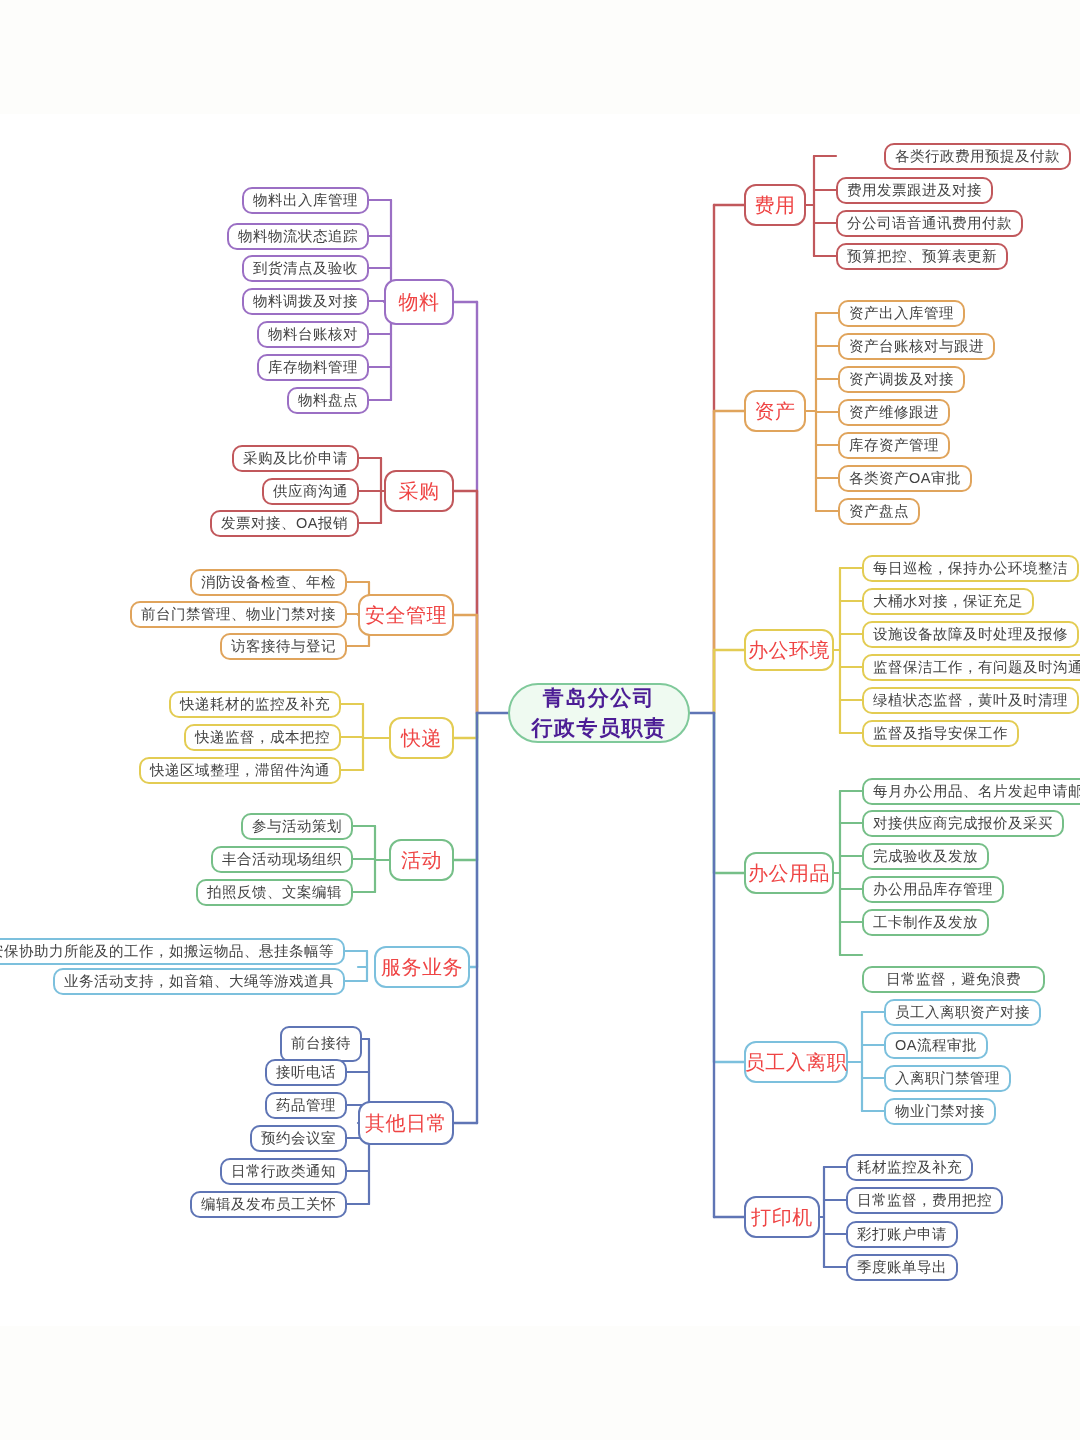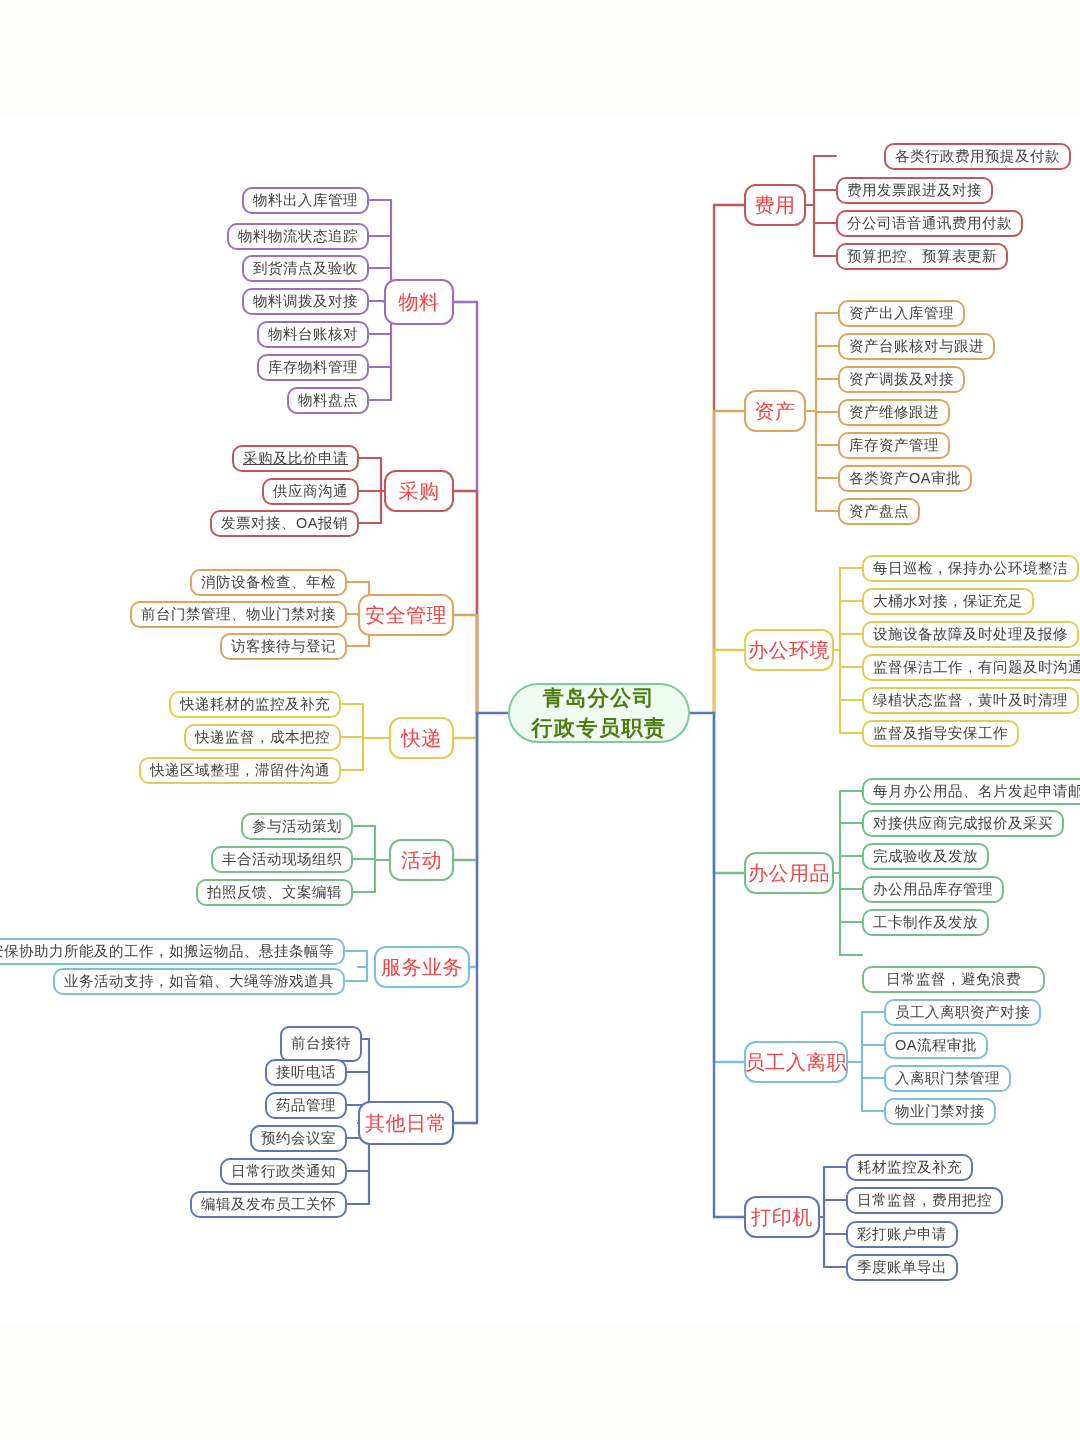--- a/index.html
+++ b/index.html
@@ -64,21 +64,21 @@
   }
   .node.root {
     border-radius: 34px;
     border-width: 2.5px;
     background: #effaf1;
     border-color: #7fc99a;
     flex-direction: column;
     gap: 5px;
     font-size: 21px;
     font-weight: bold;
-    color: #4d7c0f;
+    color: #4c1d95;
     letter-spacing: 1.5px;
   }
   .root-line { line-height: 1.15; }
 </style>
 </head>
 <body>
 
 <div id="page">
   <div id="canvas-area"></div>
   <svg id="wires" viewBox="0 0 1080 1440">
@@ -202,21 +202,21 @@
       </div>
       <div class="node branch" style="left: 384px; top: 279px; width: 70px; height: 46px; border-color: rgb(155, 111, 196);">物料</div>
       <div class="node leaf" style="left: 242px; top: 186.5px; width: 127px; height: 27px; border-color: rgb(155, 111, 196);">物料出入库管理</div>
       <div class="node leaf" style="left: 227px; top: 222.5px; width: 142px; height: 27px; border-color: rgb(155, 111, 196);">物料物流状态追踪</div>
       <div class="node leaf" style="left: 242px; top: 254.5px; width: 127px; height: 27px; border-color: rgb(155, 111, 196);">到货清点及验收</div>
       <div class="node leaf" style="left: 242px; top: 287.5px; width: 127px; height: 27px; border-color: rgb(155, 111, 196);">物料调拨及对接</div>
       <div class="node leaf" style="left: 257px; top: 320.5px; width: 112px; height: 27px; border-color: rgb(155, 111, 196);">物料台账核对</div>
       <div class="node leaf" style="left: 257px; top: 353.5px; width: 112px; height: 27px; border-color: rgb(155, 111, 196);">库存物料管理</div>
       <div class="node leaf" style="left: 287px; top: 386.5px; width: 82px; height: 27px; border-color: rgb(155, 111, 196);">物料盘点</div>
       <div class="node branch" style="left: 384px; top: 470px; width: 70px; height: 42px; border-color: rgb(193, 88, 92);">采购</div>
-      <div class="node leaf" style="left: 232px; top: 444.5px; width: 127px; height: 27px; border-color: rgb(193, 88, 92); text-decoration: underline;">采购及比价申请</div>
+      <div class="node leaf" style="left: 232px; top: 444.5px; width: 127px; height: 27px; border-color: rgb(193, 88, 92);">采购及比价申请</div>
       <div class="node leaf" style="left: 262px; top: 477.5px; width: 97px; height: 27px; border-color: rgb(193, 88, 92);">供应商沟通</div>
       <div class="node leaf" style="left: 210px; top: 509.5px; width: 149px; height: 27px; border-color: rgb(193, 88, 92);">发票对接、OA报销</div>
       <div class="node branch" style="left: 358px; top: 594px; width: 96px; height: 42px; border-color: rgb(224, 164, 92);">安全管理</div>
       <div class="node leaf" style="left: 190px; top: 568.5px; width: 157px; height: 27px; border-color: rgb(224, 164, 92);">消防设备检查、年检</div>
       <div class="node leaf" style="left: 130px; top: 600.5px; width: 217px; height: 27px; border-color: rgb(224, 164, 92);">前台门禁管理、物业门禁对接</div>
       <div class="node leaf" style="left: 220px; top: 632.5px; width: 127px; height: 27px; border-color: rgb(224, 164, 92);">访客接待与登记</div>
       <div class="node branch" style="left: 389px; top: 717px; width: 65px; height: 42px; border-color: rgb(227, 204, 83);">快递</div>
       <div class="node leaf" style="left: 169px; top: 690.5px; width: 172px; height: 27px; border-color: rgb(227, 204, 83);">快递耗材的监控及补充</div>
       <div class="node leaf" style="left: 184px; top: 723.5px; width: 157px; height: 27px; border-color: rgb(227, 204, 83);">快递监督，成本把控</div>
       <div class="node leaf" style="left: 139px; top: 756.5px; width: 202px; height: 27px; border-color: rgb(227, 204, 83);">快递区域整理，滞留件沟通</div>

